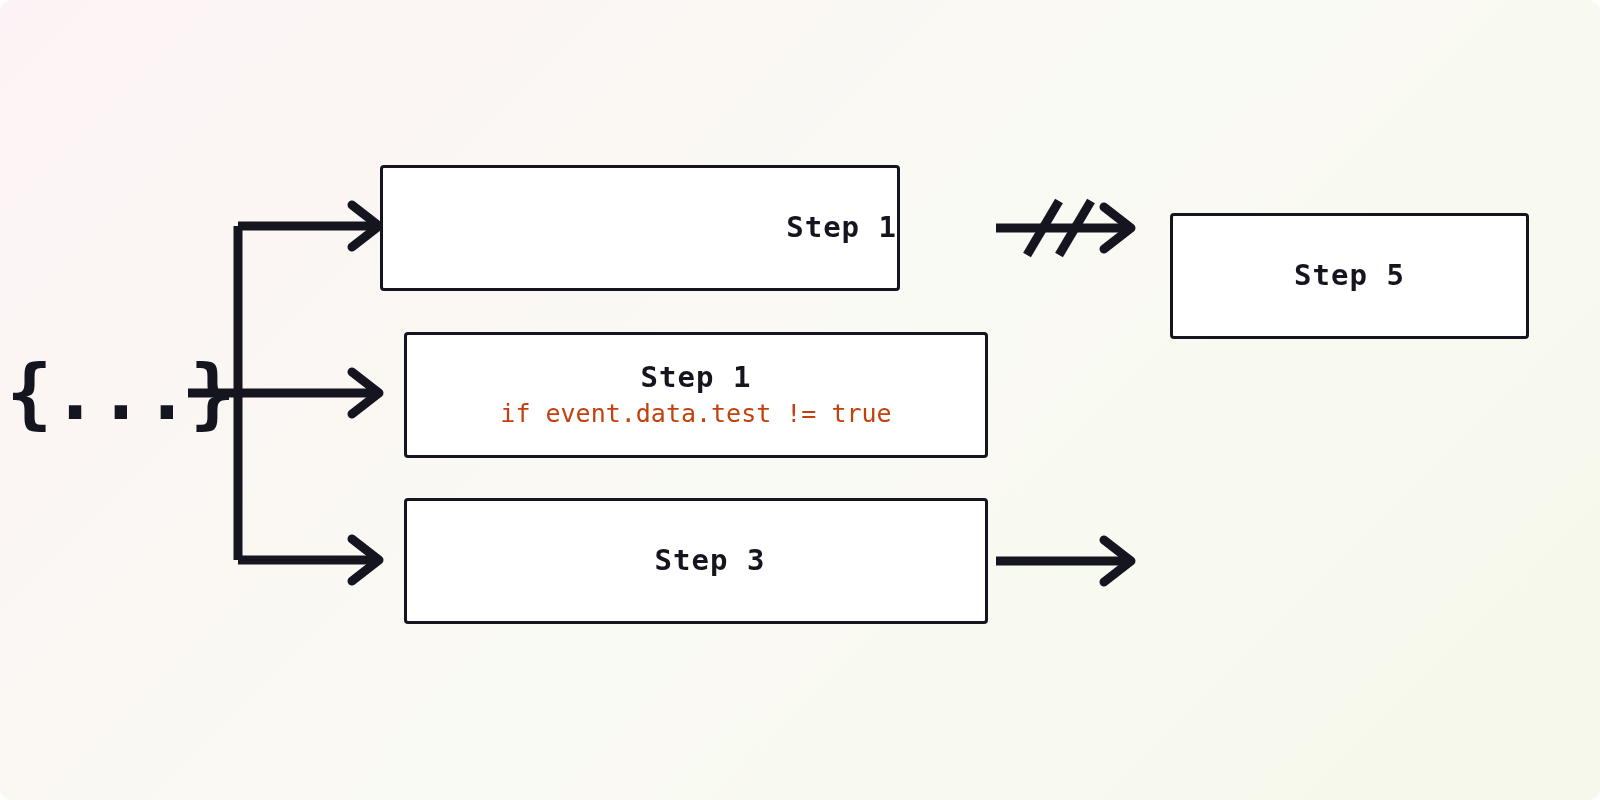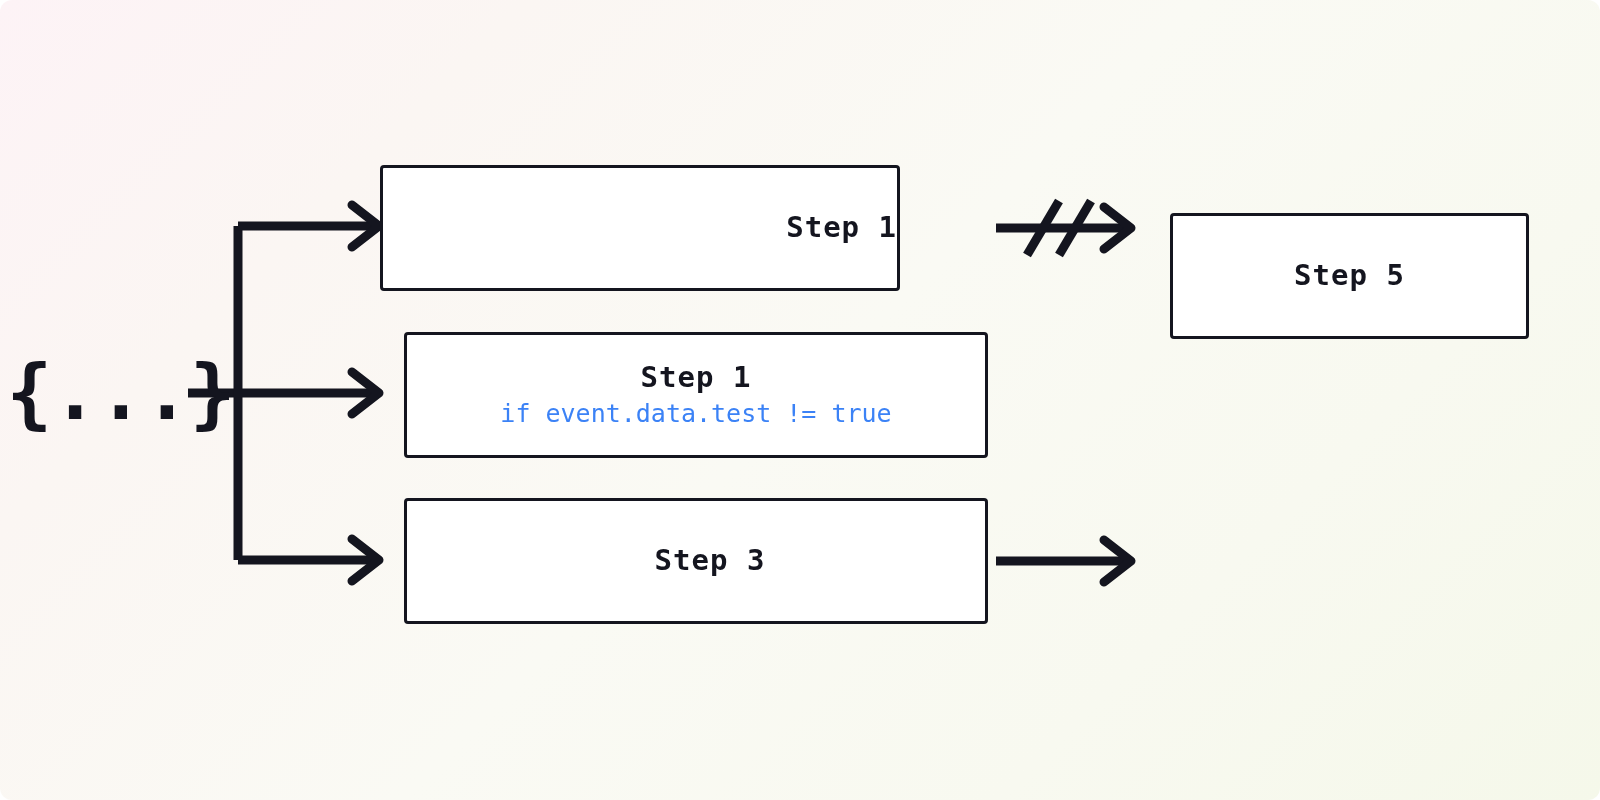--- a/index.html
+++ b/index.html
@@ -52,21 +52,21 @@
     font-size: 29px;
     letter-spacing: 1px;
     color: #14151f;
     line-height: 1.15;
   }
   .node-condition {
     font-family: "DejaVu Sans Mono", monospace;
     font-weight: normal;
     font-size: 25px;
     letter-spacing: 0px;
-    color: #3b82f6;
+    color: #c2410c;
     line-height: 1.2;
     margin-top: 4px;
   }
   #trigger {
     position: absolute;
     left: 56px;
     top: 338px;
     width: 130px;
     height: 110px;
     display: flex;

